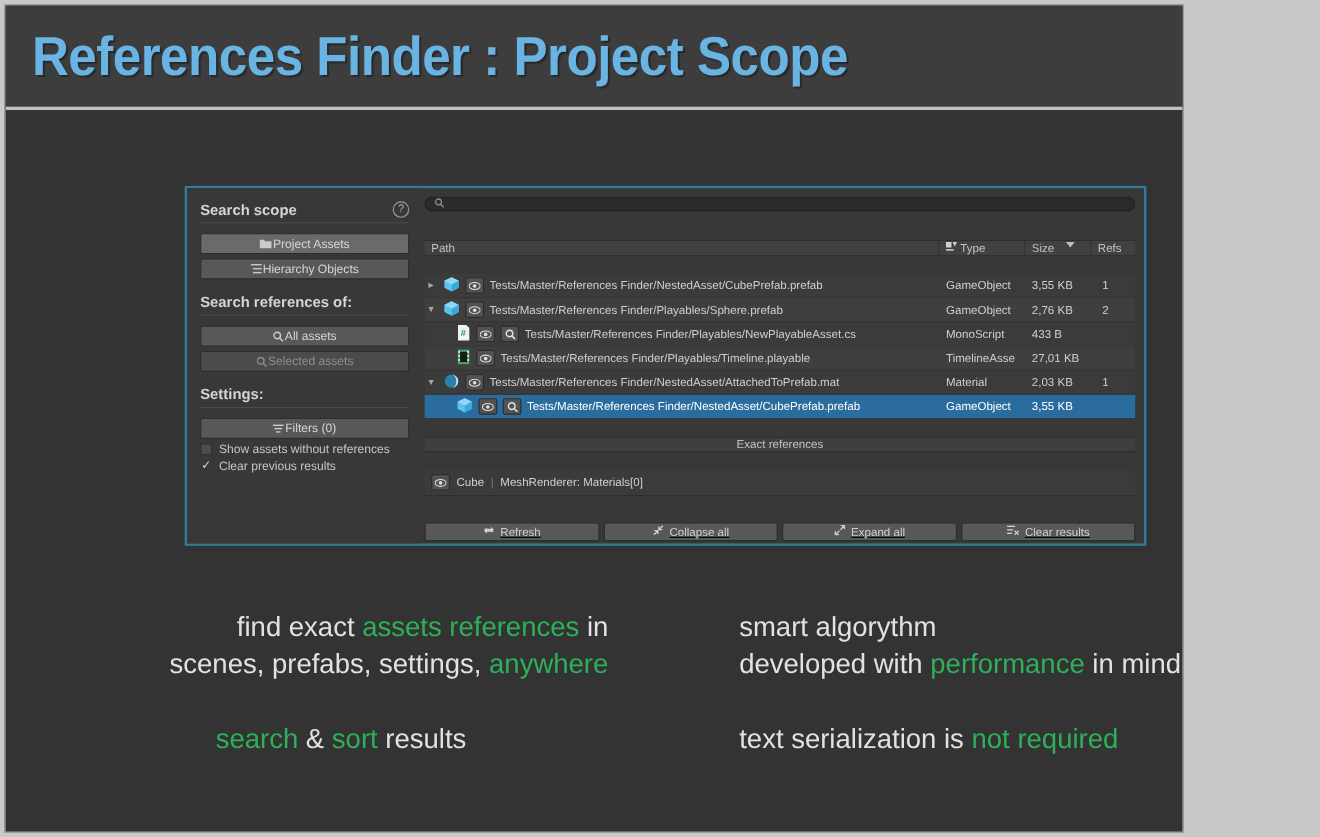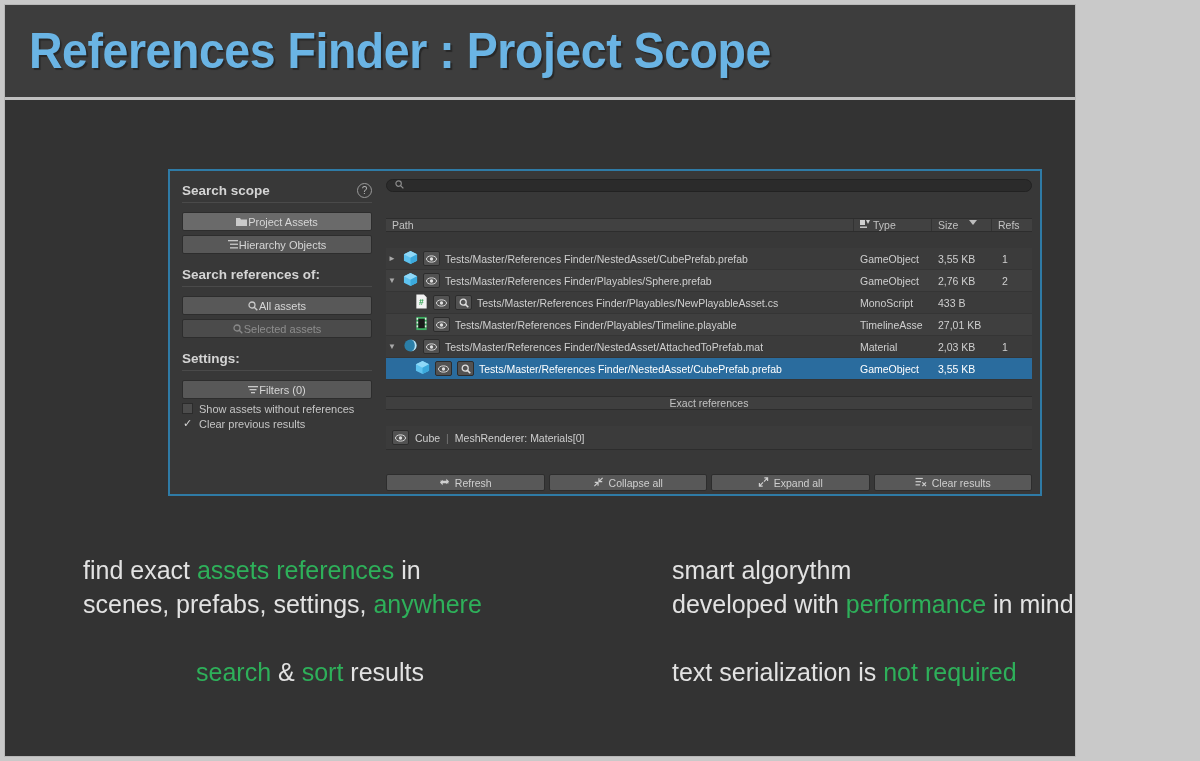--- a/index.html
+++ b/index.html
@@ -178,33 +178,33 @@
     display: flex; align-items: center; justify-content: center;
     font-size: 10.5px; color: #c2c2c2;
   }
   .exact-body {
     height: 54px; background: #3b3b3b;
     border-bottom: 1px solid #2d2d2d;
     padding: 4px 6px;
   }
   .exact-row { display: flex; align-items: center; gap: 6px; font-size: 10.5px; color: #cfcfcf; }
   .exact-row .divider { color: #777; }
-  .footer-btns { display: flex; gap: 4px; padding-top: 8px; }
+  .footer-btns { display: flex; gap: 4px; padding-top: 8px; text-decoration: underline; }
   .fbtn {
     flex: 1; height: 17px;
     background: #585858; border: 1px solid #2d2d2d; border-radius: 2px;
     display: flex; align-items: center; justify-content: center; gap: 5px;
     font-size: 10.5px; color: #cfcfcf;
     cursor: pointer;
   }
 
   
   .tagline { position: absolute; color: #e2e2e2; font-size: 25px; line-height: 34px; }
   .g { color: #2eb05a; }
-  .tl-left1 { left: 78px; top: 548px; width: 470px; text-align: left; }
+  .tl-left1 { left: 78px; top: 548px; width: 470px; text-align: right; }
   .tl-left2 { left: 70px; top: 650px; width: 470px; text-align: center; }
   .tl-right1 { left: 667px; top: 548px; width: 480px; text-align: left; }
   .tl-right2 { left: 667px; top: 650px; width: 480px; text-align: left; }
 </style>
 </head>
 <body>
 
 <div class="slide">
 
   <div class="header">

